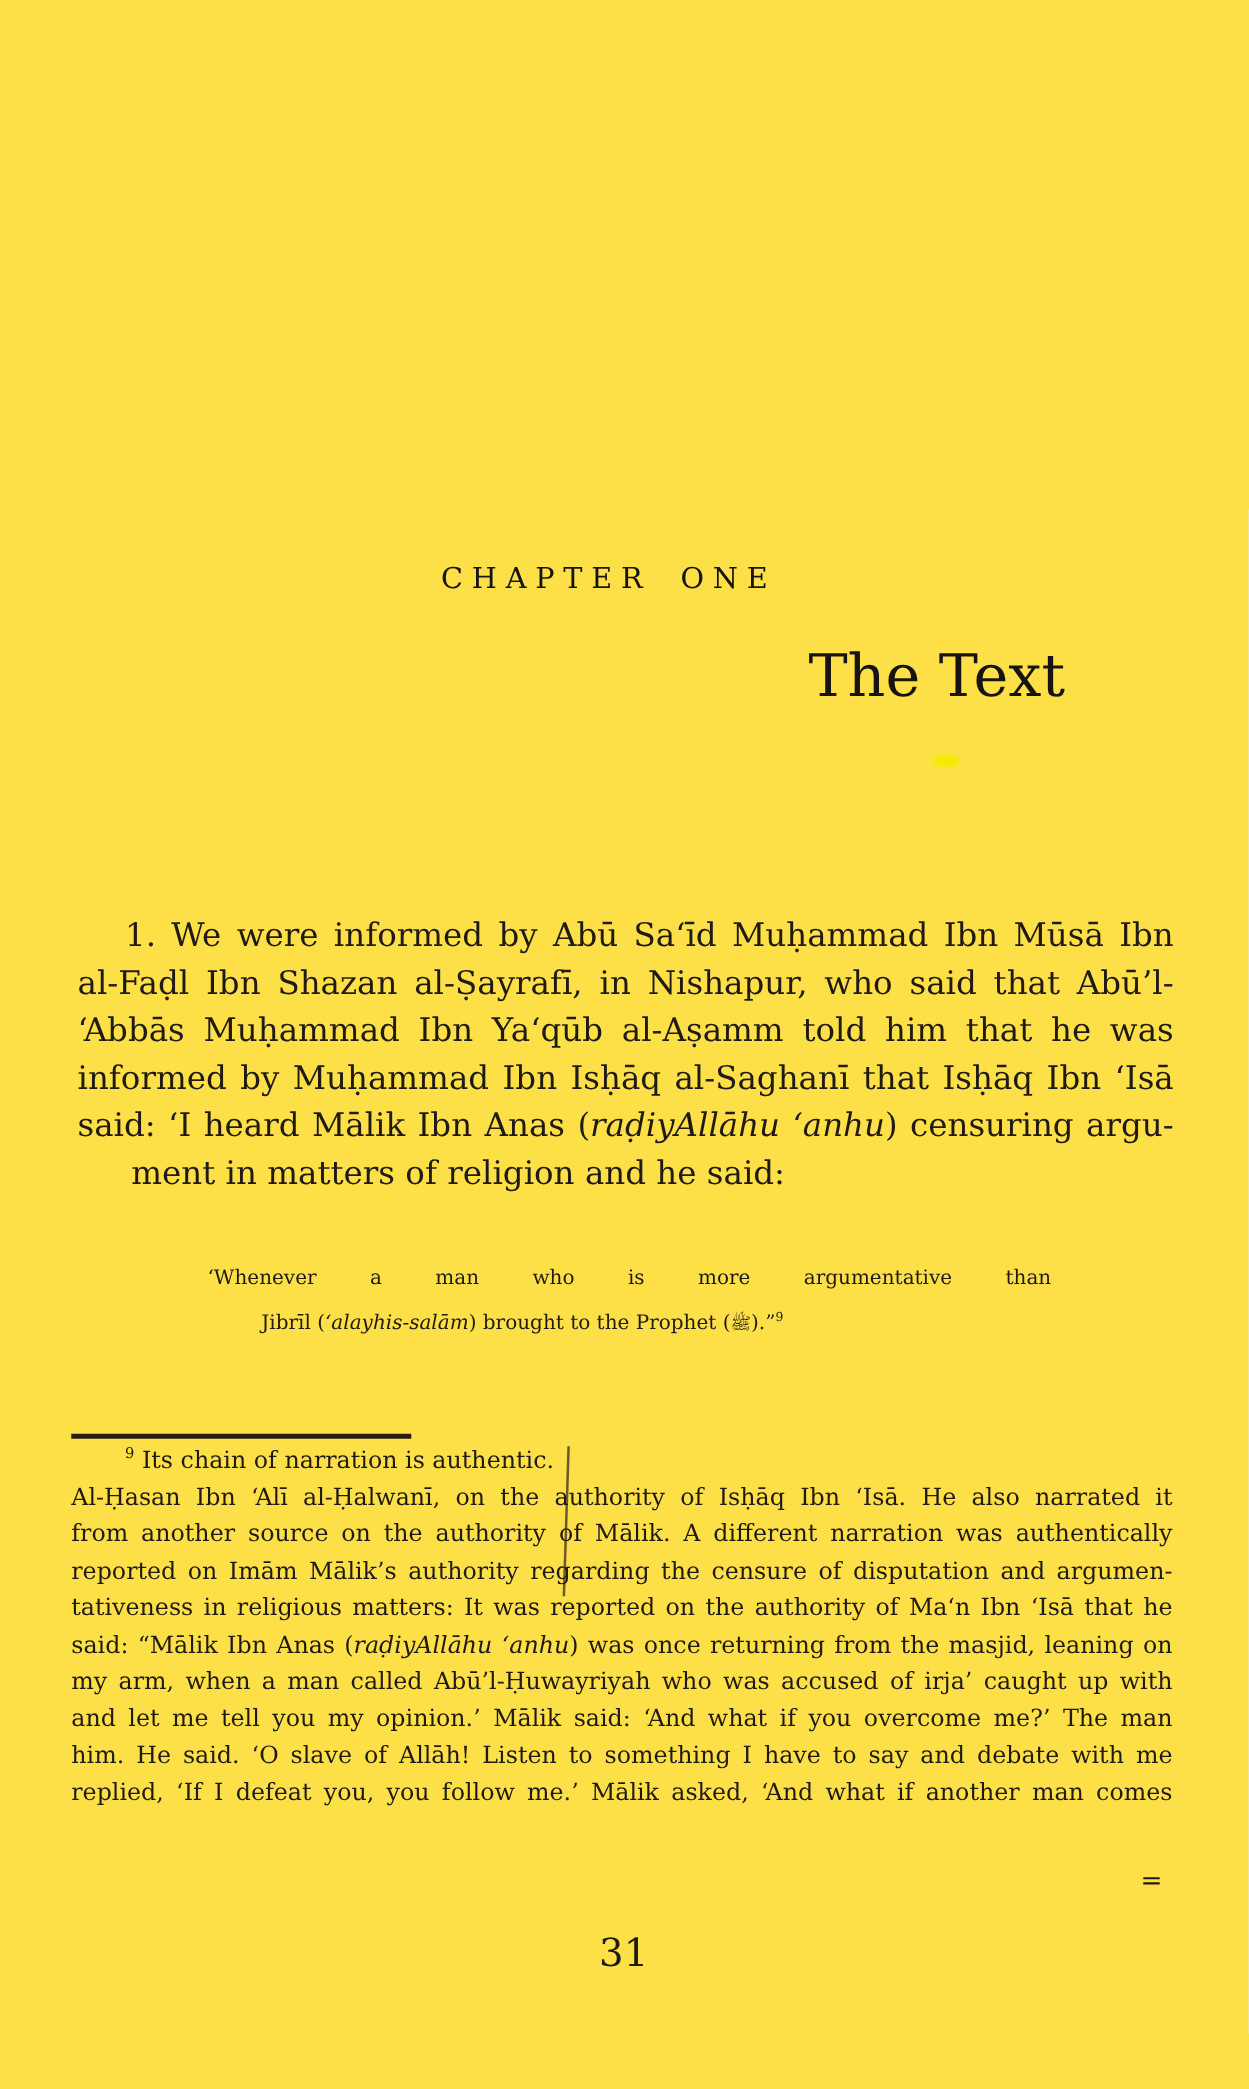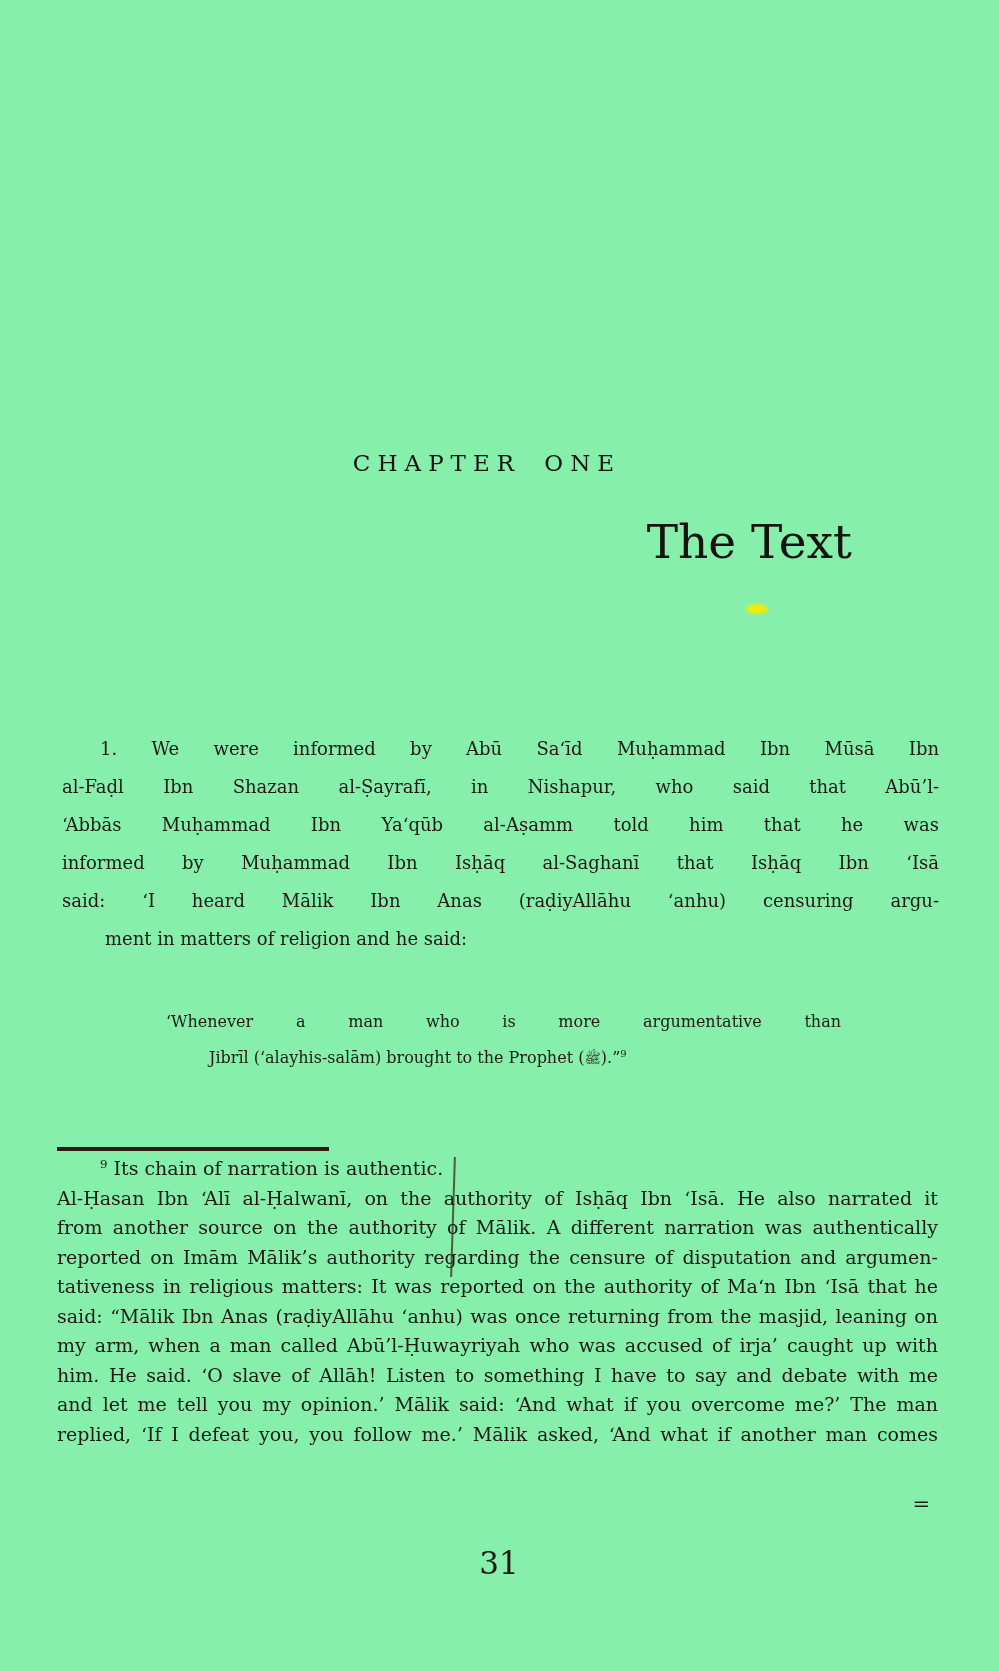--- a/index.html
+++ b/index.html
@@ -1,39 +1,39 @@
 <!DOCTYPE html>
 <html><head>
 <meta charset="utf-8">
 <style>
   html,body{margin:0;padding:0;background:#e8e8e8;}
   .page{
     position:relative;
     width:999px;height:1671px;
     margin:0 auto;
-    background:#86efac;
+    background:#fde047;
     color:#201a14;
     font-family:"DejaVu Serif","Liberation Serif",serif;
     overflow:hidden;
   }
   .chapter{
     position:absolute;top:450px;left:62px;width:850px;
     text-align:center;
     font-size:23px;letter-spacing:7px;word-spacing:9px;
     color:#171310;
   }
   .title{
     position:absolute;top:514px;left:62px;width:790px;
     text-align:right;
     font-size:47px;
     color:#171310;
   }
   .para{
     position:absolute;top:730px;left:62px;width:877px;
-    font-size:18px;line-height:38px;
+    font-size:26px;line-height:38px;
   }
   .quote{
     position:absolute;top:1004px;left:166px;width:675px;
     font-size:16px;line-height:36px;
   }
   .fnrule{
     position:absolute;top:1147px;left:57px;width:272px;height:4px;
     background:#2a1c12;
   }
   .footnote{
@@ -49,21 +49,21 @@
   .pageno{
     position:absolute;top:1545px;left:0;width:966px;
     text-align:center;
     font-size:31px;
     padding-left:16px;
   }
   .tline{text-align:justify;text-align-last:justify;white-space:normal;}
   .tline.ragged{text-align-last:left;margin-left:43px;}
   .para .indented{text-indent:38px;}
   .footnote .indented{text-indent:22px;}
-  .it{}
+  .it{font-style:italic;}
   .sup{font-size:0.62em;vertical-align:super;line-height:0;}
   .saw{font-family:"DejaVu Sans","Liberation Sans",sans-serif;font-size:0.85em;}
   .hl{
     position:absolute;left:746px;top:604px;width:22px;height:10px;
     border-radius:50%;
     filter:blur(1.2px);opacity:.95;
   }
   .scratch{
     position:absolute;left:452px;top:1157px;width:2px;height:120px;
     background:#3a2c1c;opacity:.75;
@@ -100,22 +100,22 @@
   <span class="scratch"></span>
 
   <div class="footnote">
   <div class="tline ragged"><span class="sup">9</span><span> Its chain of narration is authentic.</span></div>
       <div class="tline"><span>Al-Ḥasan Ibn ‘Alī al-Ḥalwanī, on the authority of Isḥāq Ibn ‘Isā. He also narrated it</span></div>
       <div class="tline"><span>from another source on the authority of Mālik. A different narration was authentically</span></div>
       <div class="tline"><span>reported on Imām Mālik’s authority regarding the censure of disputation and argumen-</span></div>
       <div class="tline"><span>tativeness in religious matters: It was reported on the authority of Ma‘n Ibn ‘Isā that he</span></div>
       <div class="tline"><span>said: “Mālik Ibn Anas (</span><span class="it">raḍiyAllāhu ‘anhu</span><span>) was once returning from the masjid, leaning on</span></div>
       <div class="tline"><span>my arm, when a man called Abū’l-Ḥuwayriyah who was accused of irja’ caught up with</span></div>
+      <div class="tline"><span>and let me tell you my opinion.’ Mālik said: ‘And what if you overcome me?’ The man</span></div>
       <div class="tline"><span>him. He said. ‘O slave of Allāh! Listen to something I have to say and debate with me</span></div>
-      <div class="tline"><span>and let me tell you my opinion.’ Mālik said: ‘And what if you overcome me?’ The man</span></div>
       <div class="tline"><span>replied, ‘If I defeat you, you follow me.’ Mālik asked, ‘And what if another man comes</span></div>
     </div>
 
   <div class="footnote" style="top:1488px;">
     <div class="fncont">=</div>
   </div>
 
   <div class="pageno">31</div>
 
 </div>

